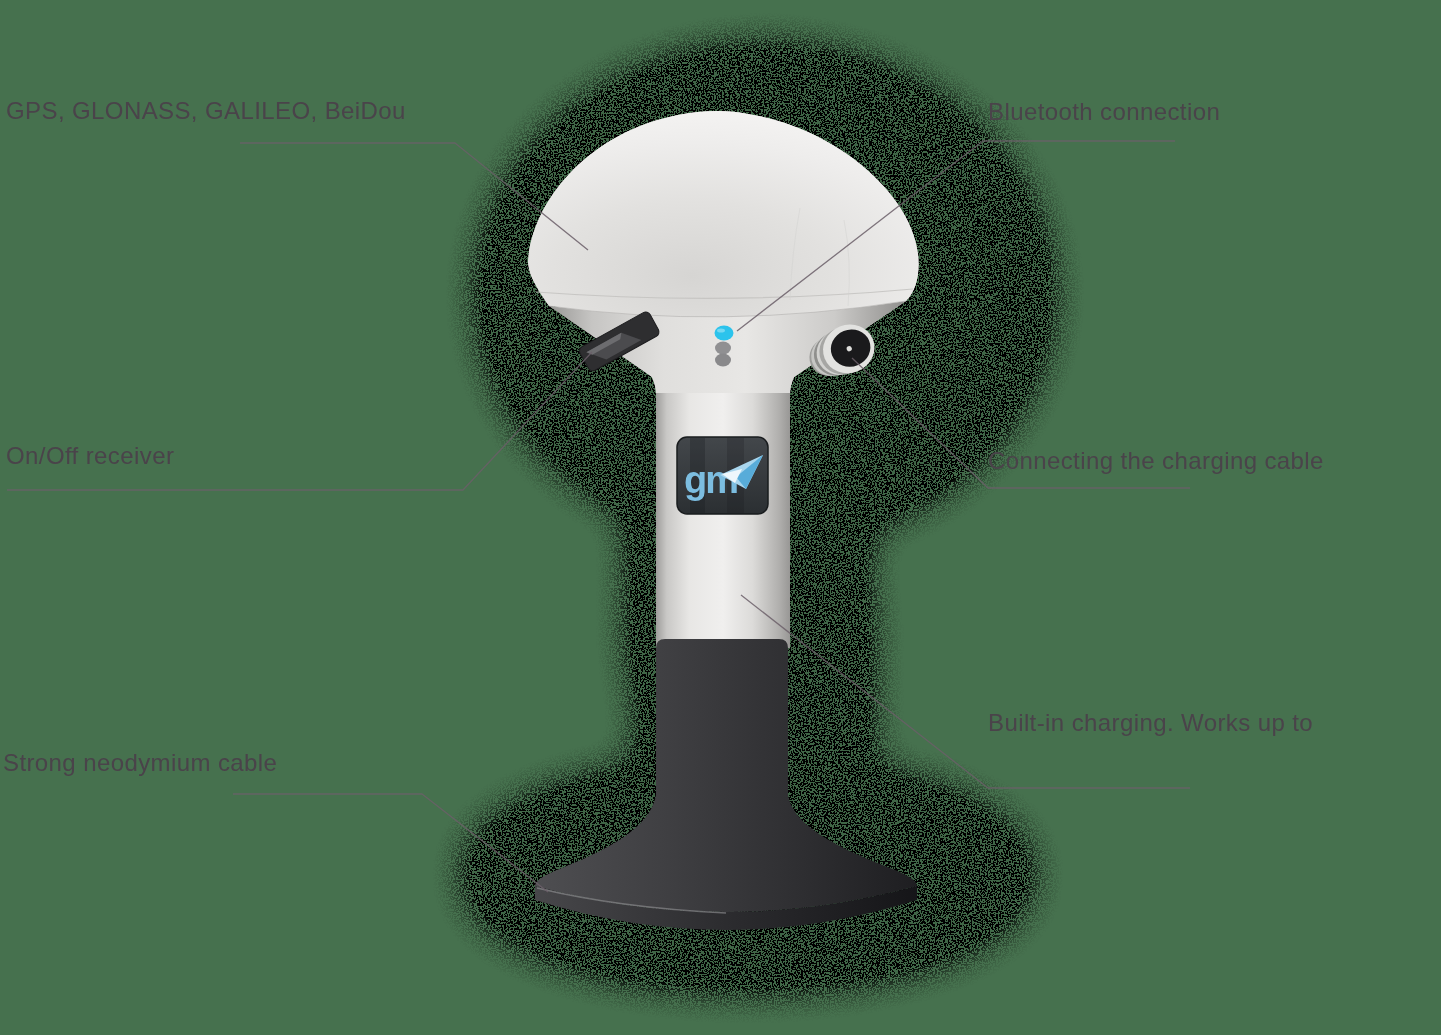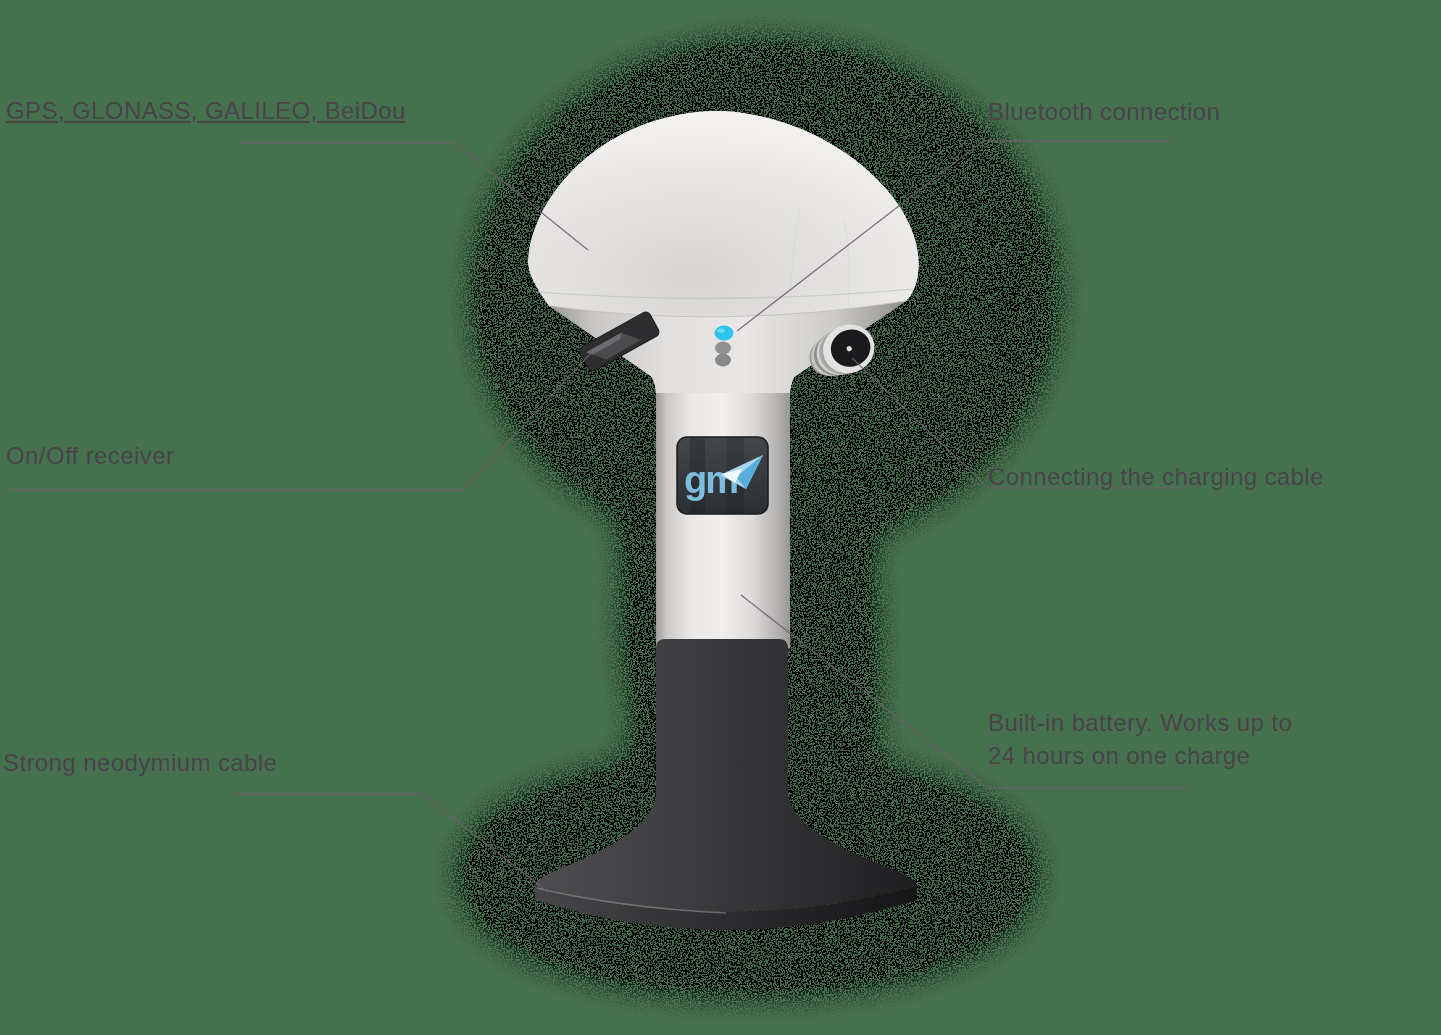--- a/index.html
+++ b/index.html
@@ -170,28 +170,27 @@
   <g fill="none" stroke="#6b5f69" stroke-width="1.3" opacity="0.85" stroke-linejoin="round">
     <polyline points="588,250 455,143 240,143"></polyline>
     <polyline points="737,331 983,141 1175,141"></polyline>
     <polyline points="592,352 463,490 7,490"></polyline>
     <polyline points="852,358 988,488 1190,488"></polyline>
     <polyline points="548,892 422,794 233,794"></polyline>
     <polyline points="741,595 988,788 1190,788"></polyline>
   </g>
 </svg>
 
-  <div class="label" style="left:6px;top:96px;text-decoration:underline;">GPS, GLONASS, GALILEO, BeiDou</div>
+  <div class="label" style="left:6px;top:96px;">GPS, GLONASS, GALILEO, BeiDou</div>
 
   <div class="label" style="left:988px;top:97px;text-align:center;">Bluetooth connection</div>
 
   <div class="label" style="left:6px;top:441px;text-align:right;">On/Off receiver</div>
 
-  <div class="label" style="left:988px;top:462px;">Connecting the charging cable</div>
+  <div class="label" style="left:988px;top:446px;">Connecting the charging cable</div>
 
   <div class="label" style="left:3px;top:748px;">Strong neodymium cable</div>
 
   <div class="label two-line" style="left:988px;top:706px;">
-    <div>Built-in battery. Works up to</div>
-    <div>24 hours on one charge</div>
+    <div>Built-in charging. Works up to</div>
   </div>
 
 </div>
 
 </body></html>

